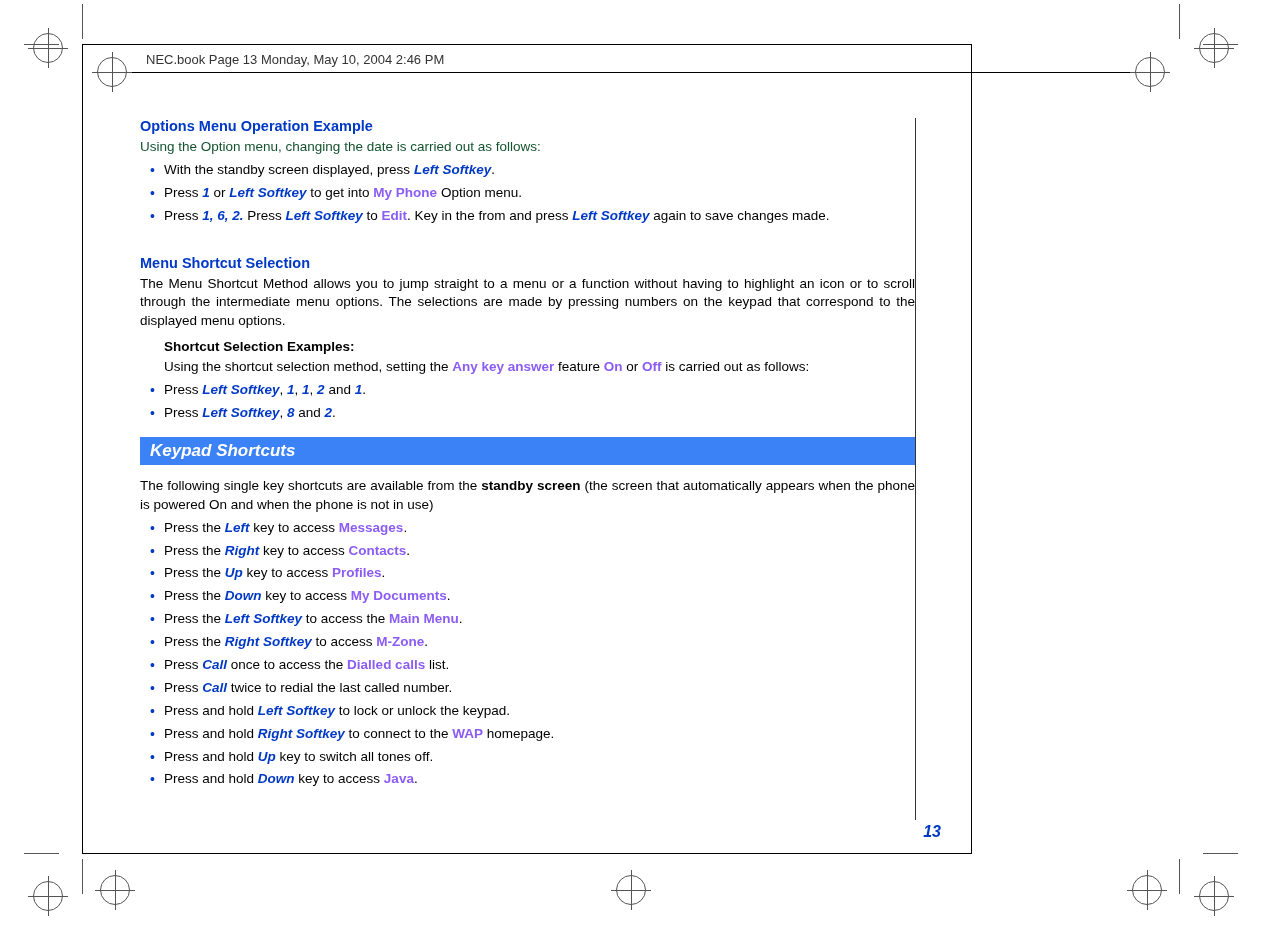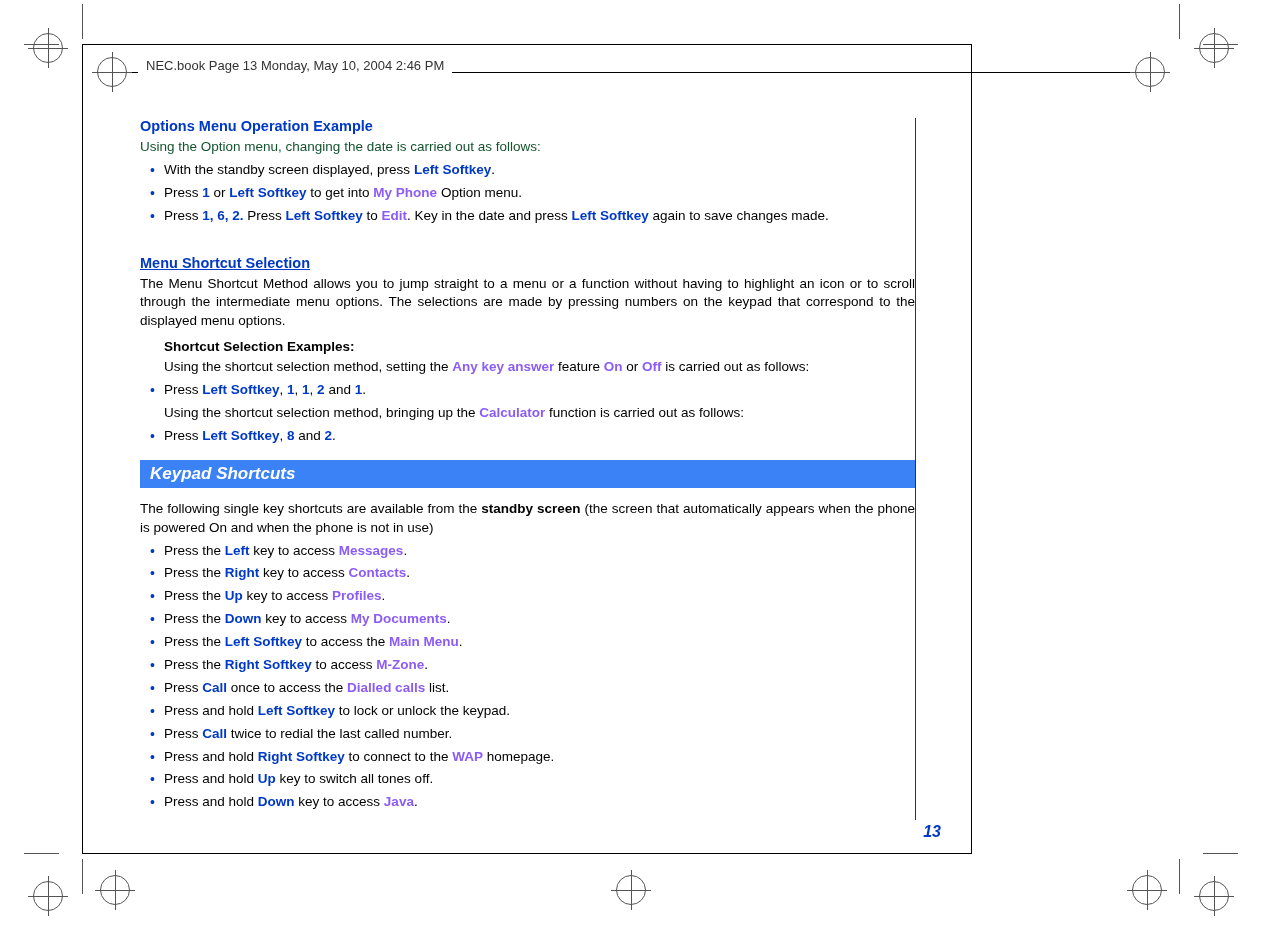--- a/index.html
+++ b/index.html
@@ -73,21 +73,21 @@
       position: absolute;
       top: 72px;
       left: 102px;
       width: 1060px;
       height: 1px;
       background: #000;
     }
     
     .header-text {
       position: absolute;
-      top: 58px;
+      top: 52px;
       left: 138px;
       font-size: 13px;
       color: #333;
       background: white;
       padding: 0 8px;
     }
     
     .header-reg-left {
       position: absolute;
       top: 52px;
@@ -156,20 +156,21 @@
       content: "•";
       position: absolute;
       left: -14px;
       color: #0039c6;
       font-size: 14px;
     }
     
     .blue-bold {
       color: #0039c6;
       font-weight: bold;
+      font-style: italic;
       margin-top: 35px;
     }
     
     .gray-bold {
       color: #8b5cf6;
       font-weight: bold;
       margin-top: 40px;
     }
     
     .bold-black {
@@ -201,21 +202,20 @@
       font-weight: bold;
       font-style: italic;
       font-size: 17px;
       padding: 4px 10px;
       margin-top: 14px;
       margin-bottom: 12px;
     }
     
     .section-gap {
       margin-top: 29px;
-      text-decoration: underline;
     }
     
     .page-number {
       position: absolute;
       bottom: 12px;
       right: 30px;
       color: #0039c6;
       font-weight: bold;
       font-style: italic;
       font-size: 16px;
@@ -302,59 +302,56 @@
   <div class="section-heading">Options Menu Operation Example</div>
   <div class="body-text">Using the Option menu, changing the date is carried out as follows:</div>
   <ul class="bullet-list">
     <li>
       <span>With the standby screen displayed, press </span><span class="blue-bold">Left Softkey</span><span>.</span>
     </li>
     <li>
       <span>Press </span><span class="blue-bold">1</span><span> or </span><span class="blue-bold">Left Softkey</span><span> to get into </span><span class="gray-bold">My Phone</span><span> Option menu.</span>
     </li>
     <li>
-      <span>Press </span><span class="blue-bold">1, 6, 2.</span><span> Press </span><span class="blue-bold">Left Softkey</span><span> to </span><span class="gray-bold">Edit</span><span>. Key in the date and press </span><span class="blue-bold">Left Softkey</span><span> again to save changes made.</span>
+      <span>Press </span><span class="blue-bold">1, 6, 2.</span><span> Press </span><span class="blue-bold">Left Softkey</span><span> to </span><span class="gray-bold">Edit</span><span>. Key in the from and press </span><span class="blue-bold">Left Softkey</span><span> again to save changes made.</span>
     </li>
   </ul>
 
   <div class="section-heading section-gap">Menu Shortcut Selection</div>
   <div class="body-text-justified">The Menu Shortcut Method allows you to jump straight to a menu or a function without having to highlight an icon or to scroll through the intermediate menu options. The selections are made by pressing numbers on the keypad that correspond to the displayed menu options.</div>
 
   <div class="indented-bold">Shortcut Selection Examples:</div>
   <div class="indented-para">
     <span>Using the shortcut selection method, setting the </span><span class="gray-bold">Any key answer</span><span> feature </span><span class="gray-bold">On</span><span> or </span><span class="gray-bold">Off</span><span> is carried out as follows:</span>
   </div>
   <ul class="bullet-list">
     <li>
       <span>Press </span><span class="blue-bold">Left Softkey</span><span>, </span><span class="blue-bold">1</span><span>, </span><span class="blue-bold">1</span><span>, </span><span class="blue-bold">2</span><span> and </span><span class="blue-bold">1</span><span>.</span>
     </li>
   </ul>
-  <div class="indented-para">
-    <span>Using the shortcut selection method, bringing up the </span><span class="gray-bold">Calculator</span><span> function is carried out as follows:</span>
-  </div>
   <ul class="bullet-list">
     <li>
       <span>Press </span><span class="blue-bold">Left Softkey</span><span>, </span><span class="blue-bold">8</span><span> and </span><span class="blue-bold">2</span><span>.</span>
     </li>
   </ul>
 
   <div class="blue-banner">Keypad Shortcuts</div>
 
   <div class="body-text-justified">
     <span>The following single key shortcuts are available from the </span><span class="bold-black">standby screen</span><span> (the screen that automatically appears when the phone is powered On and when the phone is not in use)</span>
   </div>
 
   <ul class="bullet-list">
     <li><span>Press the </span><span class="blue-bold">Left</span><span> key to access </span><span class="gray-bold">Messages</span><span>.</span></li>
     <li><span>Press the </span><span class="blue-bold">Right</span><span> key to access </span><span class="gray-bold">Contacts</span><span>.</span></li>
     <li><span>Press the </span><span class="blue-bold">Up</span><span> key to access </span><span class="gray-bold">Profiles</span><span>.</span></li>
     <li><span>Press the </span><span class="blue-bold">Down</span><span> key to access </span><span class="gray-bold">My Documents</span><span>.</span></li>
     <li><span>Press the </span><span class="blue-bold">Left Softkey</span><span> to access the </span><span class="gray-bold">Main Menu</span><span>.</span></li>
     <li><span>Press the </span><span class="blue-bold">Right Softkey</span><span> to access </span><span class="gray-bold">M-Zone</span><span>.</span></li>
     <li><span>Press </span><span class="blue-bold">Call</span><span> once to access the </span><span class="gray-bold">Dialled calls</span><span> list.</span></li>
+    <li><span>Press </span><span class="blue-bold">Call</span><span> twice to redial the last called number.</span></li>
     <li><span>Press and hold </span><span class="blue-bold">Left Softkey</span><span> to lock or unlock the keypad.</span></li>
-    <li><span>Press </span><span class="blue-bold">Call</span><span> twice to redial the last called number.</span></li>
     <li><span>Press and hold </span><span class="blue-bold">Right Softkey</span><span> to connect to  the </span><span class="gray-bold">WAP</span><span> homepage.</span></li>
     <li><span>Press and hold </span><span class="blue-bold">Up</span><span> key to switch all tones off.</span></li>
     <li><span>Press and hold </span><span class="blue-bold">Down</span><span> key to access </span><span class="gray-bold">Java</span><span>.</span></li>
   </ul>
 
 </div>
 
 </body></html>

